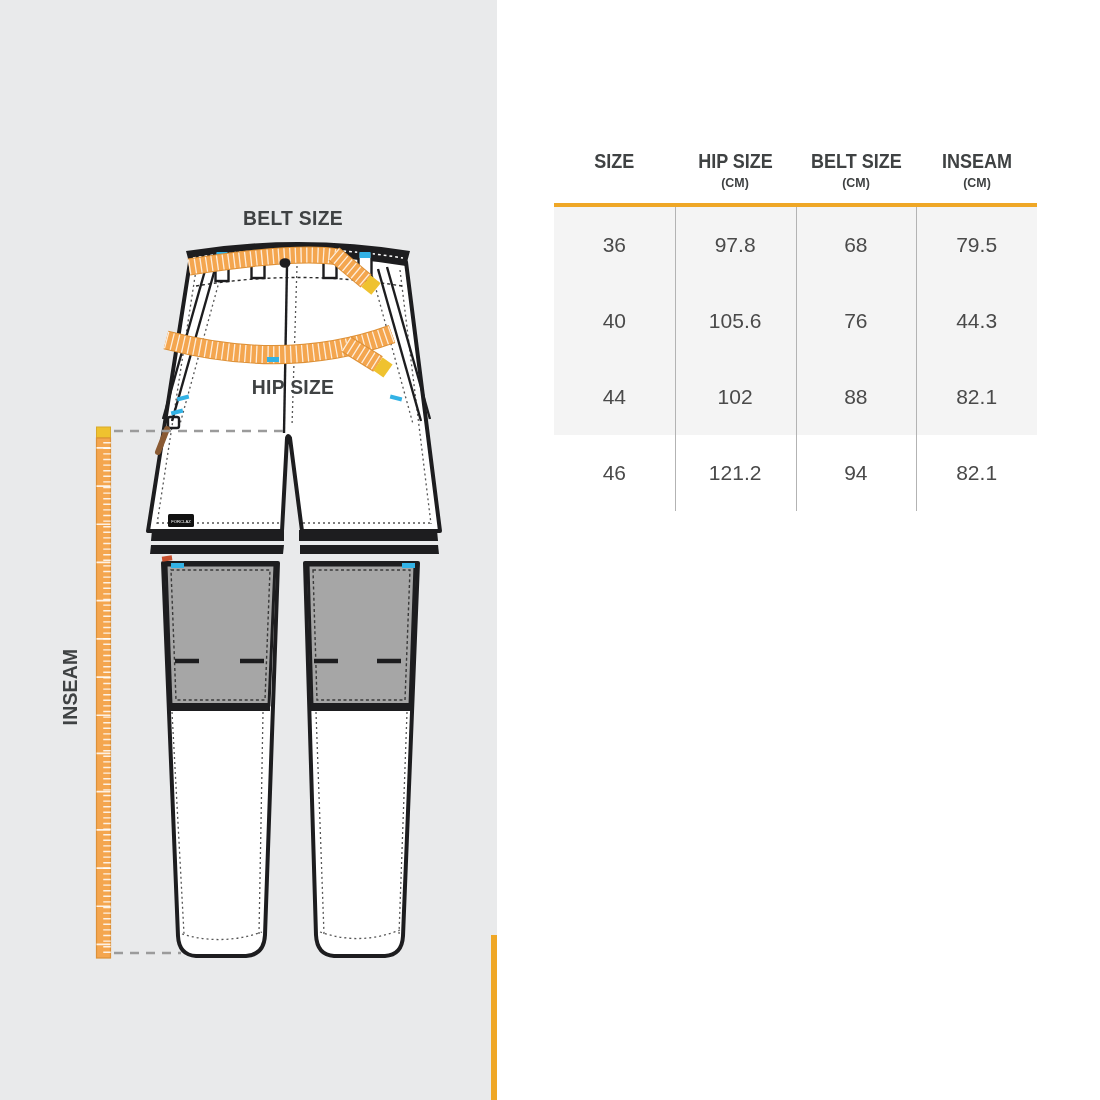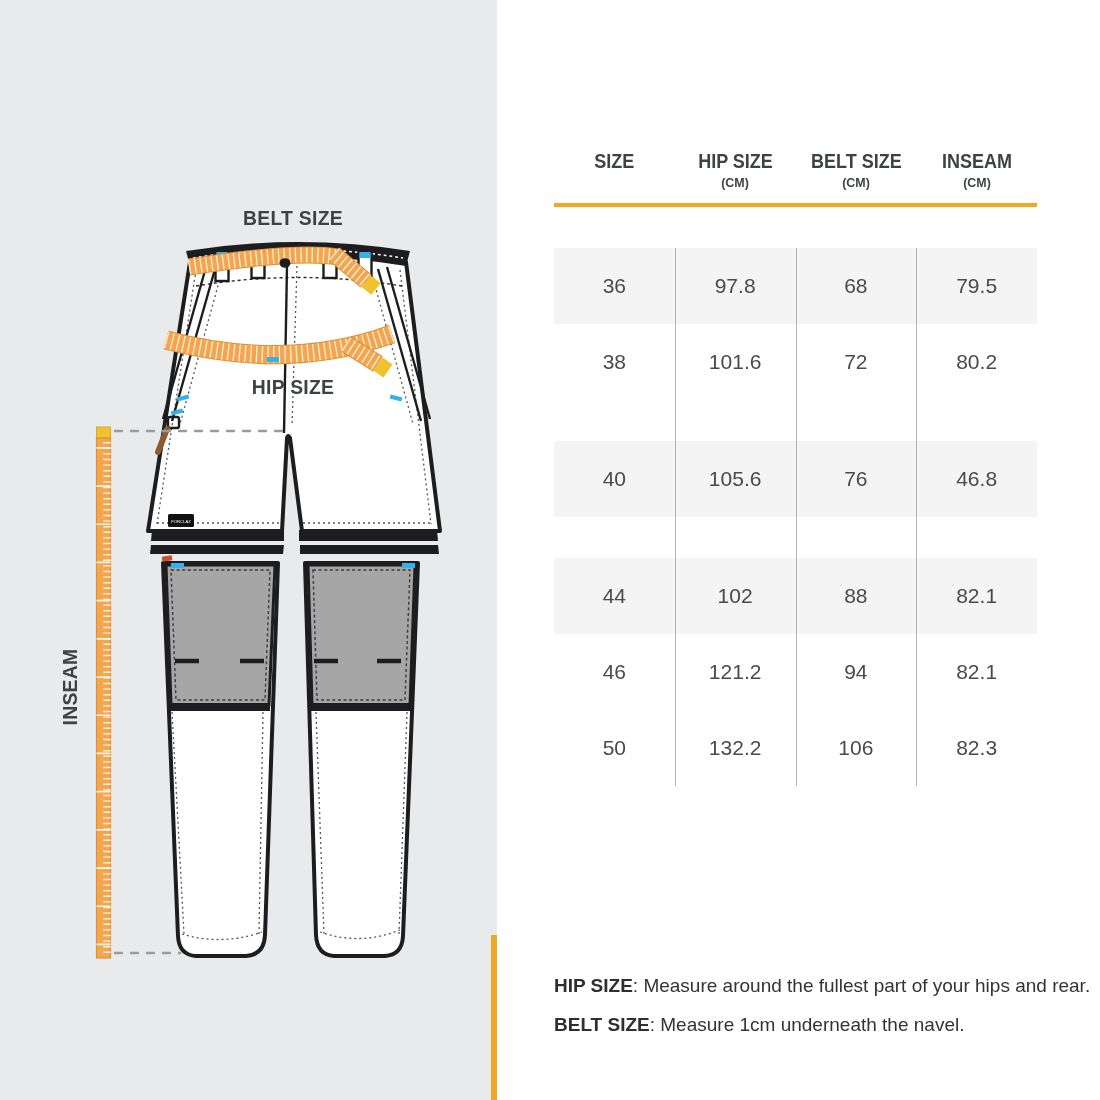--- a/index.html
+++ b/index.html
@@ -19,21 +19,21 @@
   .size-table{position:absolute;left:57px;top:140px;width:483px;}
   .thead{display:grid;grid-template-columns:repeat(4,1fr);padding-top:8px;}
   .th{display:flex;flex-direction:column;align-items:center;color:#3F4243;}
   .th-label{font-size:20px;font-weight:bold;line-height:26px;transform:scaleX(.9);white-space:nowrap;}
   .th-unit{font-size:13.5px;font-weight:bold;line-height:17px;transform:scaleX(.92);}
   .orange-rule{height:4px;background:#EFA726;margin-top:12px;}
   .tbody{position:relative;}
   .vsep{position:absolute;top:0;height:100%;width:1px;background:#B3B3B3;}
   .s1{left:25%}.s2{left:50%}.s3{left:75%}
   .tr{display:grid;grid-template-columns:repeat(4,1fr);height:76px;align-items:center;text-align:center;}
-  .tr.alt{background:#F4F4F4;margin-top:41px;}
+  .tr.alt{background:#F4F4F4;}
   .td{font-size:21px;color:#4A4A4A;}
 
   .notes{position:absolute;left:57px;top:966px;width:520px;font-size:19px;line-height:39px;color:#333;}
   .notes p{margin:0;white-space:nowrap;}
   .notes b{color:#2F2F2F;}
 
   
   .outline{fill:#fff;stroke:#1D1D1F;stroke-width:4;stroke-linejoin:round;}
   .blk{fill:#1D1D1F;}
   .stitch{fill:none;stroke:#565656;stroke-width:1.3;stroke-dasharray:2 3;}
@@ -199,55 +199,39 @@
         </div>
       </div>
       <div class="orange-rule"></div>
       <div class="tbody">
         <div class="tr alt">
           <span class="td">36</span>
           <span class="td">97.8</span>
           <span class="td">68</span>
           <span class="td">79.5</span>
         </div>
-        <div class="tr">
-          <span class="td">38</span>
-          <span class="td">101.6</span>
-          <span class="td">72</span>
-          <span class="td">80.2</span>
-        </div>
         <div class="tr alt">
           <span class="td">40</span>
           <span class="td">105.6</span>
           <span class="td">76</span>
-          <span class="td">46.8</span>
+          <span class="td">44.3</span>
         </div>
         <div class="tr alt">
           <span class="td">44</span>
           <span class="td">102</span>
           <span class="td">88</span>
           <span class="td">82.1</span>
         </div>
         <div class="tr">
           <span class="td">46</span>
           <span class="td">121.2</span>
           <span class="td">94</span>
           <span class="td">82.1</span>
         </div>
-        <div class="tr">
-          <span class="td">50</span>
-          <span class="td">132.2</span>
-          <span class="td">106</span>
-          <span class="td">82.3</span>
-        </div>
         <i class="vsep s1"></i>
         <i class="vsep s2"></i>
         <i class="vsep s3"></i>
       </div>
     </div>
 
-    <div class="notes">
-      <p><b>HIP SIZE</b><span>: Measure around the fullest part of your hips and rear.</span></p>
-      <p><b>BELT SIZE</b><span>: Measure 1cm underneath the navel.</span></p>
-    </div>
   </div>
 
 </div>
 
 </body></html>

